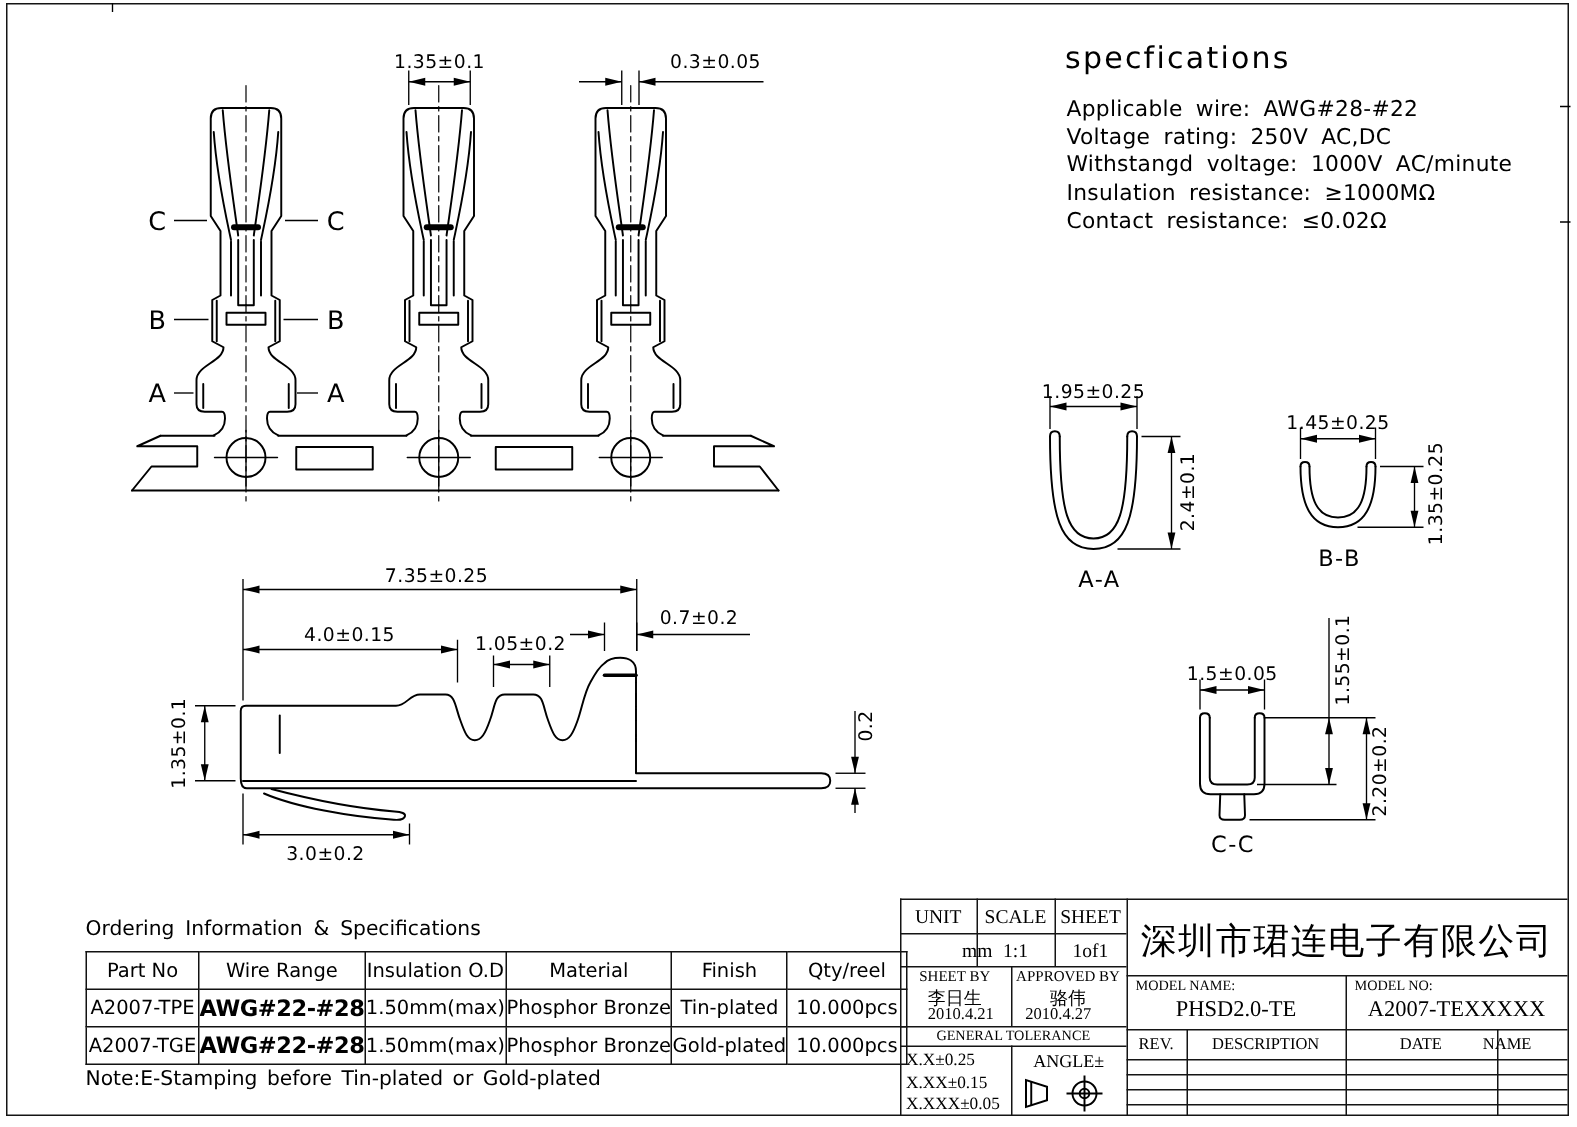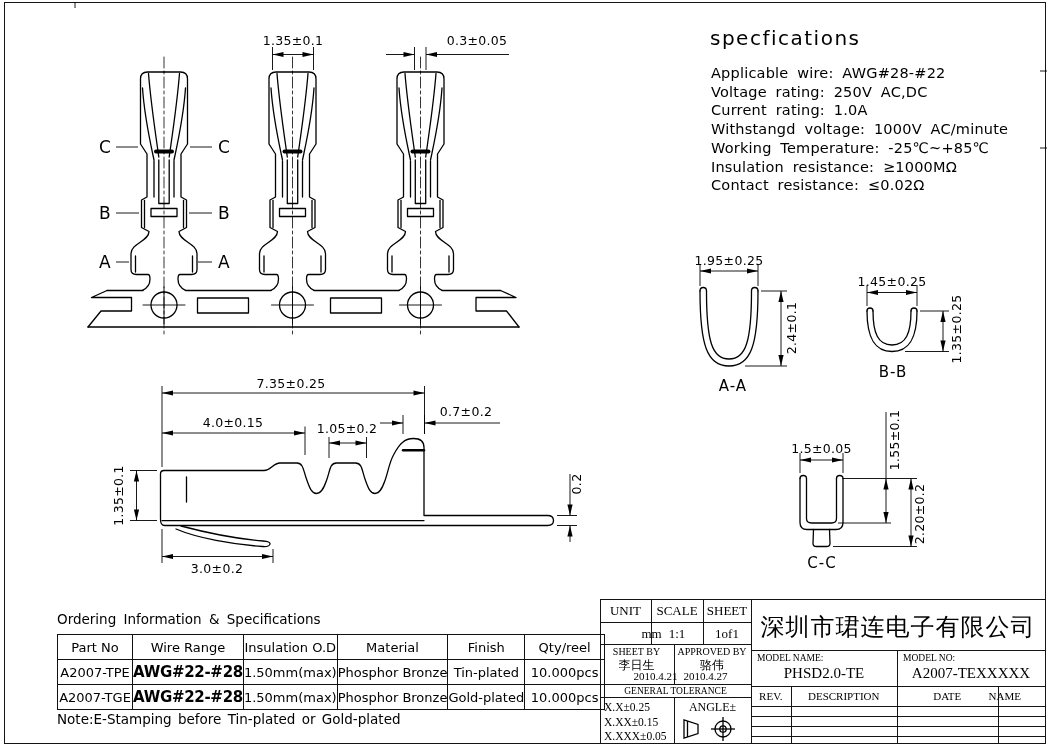--- a/index.html
+++ b/index.html
@@ -258,23 +258,21 @@
       </g>
       <text class="txt" x="924" y="514" text-anchor="middle" transform="rotate(-90 924 514)">2.20±0.2</text>
       <text class="txt sec-label" x="822" y="568" text-anchor="middle">C-C</text>
     </g>
   </svg>
 
   <div class="spec-title">specfications</div>
   <div class="spec-lines">
     <div>Applicable wire: AWG#28-#22</div>
     <div>Voltage rating: 250V AC,DC</div>
-    <div>Current rating: 1.0A</div>
     <div>Withstangd voltage: 1000V AC/minute</div>
-    <div>Working Temperature: -25℃~+85℃</div>
     <div>Insulation resistance: ≥1000MΩ</div>
     <div>Contact resistance: ≤0.02Ω</div>
   </div>
 
   <div class="ord-title">Ordering Information &amp; Specifications</div>
   <table class="ord-table">
     <colgroup>
         <col style="width:75px">
         <col style="width:73px">
         <col style="width:87px">
@@ -334,21 +332,21 @@
     <div class="tbl vl" style="left:997.5px;top:686px;height:58px;"></div>
 
     <div class="tb-text ctr" style="left:600px;top:603px;width:51px;font-size:13px;">UNIT</div>
     <div class="tb-text ctr" style="left:651px;top:603px;width:52px;font-size:13px;">SCALE</div>
     <div class="tb-text ctr" style="left:703px;top:603px;width:48px;font-size:13px;">SHEET</div>
     <div class="tb-text ctr" style="left:600px;top:626px;width:51px;font-size:13px;padding-left:26px;">mm</div>
     <div class="tb-text ctr" style="left:651px;top:626px;width:52px;font-size:13px;">1:1</div>
     <div class="tb-text ctr" style="left:703px;top:626px;width:48px;font-size:13px;">1of1</div>
     <div class="tb-text ctr" style="left:600px;top:646px;width:73px;font-size:10px;">SHEET BY</div>
     <div class="tb-text ctr" style="left:600px;top:657px;width:73px;font-size:12px;font-family:'DejaVu Sans',sans-serif;">李日生</div>
-    <div class="tb-text ctr" style="left:619px;top:670px;width:73px;font-size:11px;">2010.4.21</div>
+    <div class="tb-text ctr" style="left:604px;top:670px;width:73px;font-size:11px;">2010.4.21</div>
     <div class="tb-text ctr" style="left:673.5px;top:646px;width:77px;font-size:10px;">APPROVED BY</div>
     <div class="tb-text ctr" style="left:673.5px;top:657px;width:77px;font-size:12px;font-family:'DejaVu Sans',sans-serif;">骆伟</div>
     <div class="tb-text ctr" style="left:673.5px;top:670px;width:64px;font-size:11px;">2010.4.27</div>
     <div class="tb-text ctr" style="left:600px;top:685.5px;width:151px;font-size:9.5px;text-align:center;">GENERAL TOLERANCE</div>
     <div class="tb-text" style="left:604px;top:700px;font-size:11.5px;line-height:14.6px;">
       <div>X.X±0.25</div>
       <div>X.XX±0.15</div>
       <div>X.XXX±0.05</div>
     </div>
     <div class="tb-text ctr" style="left:674px;top:700px;width:77px;font-size:12px;">ANGLE±</div>

